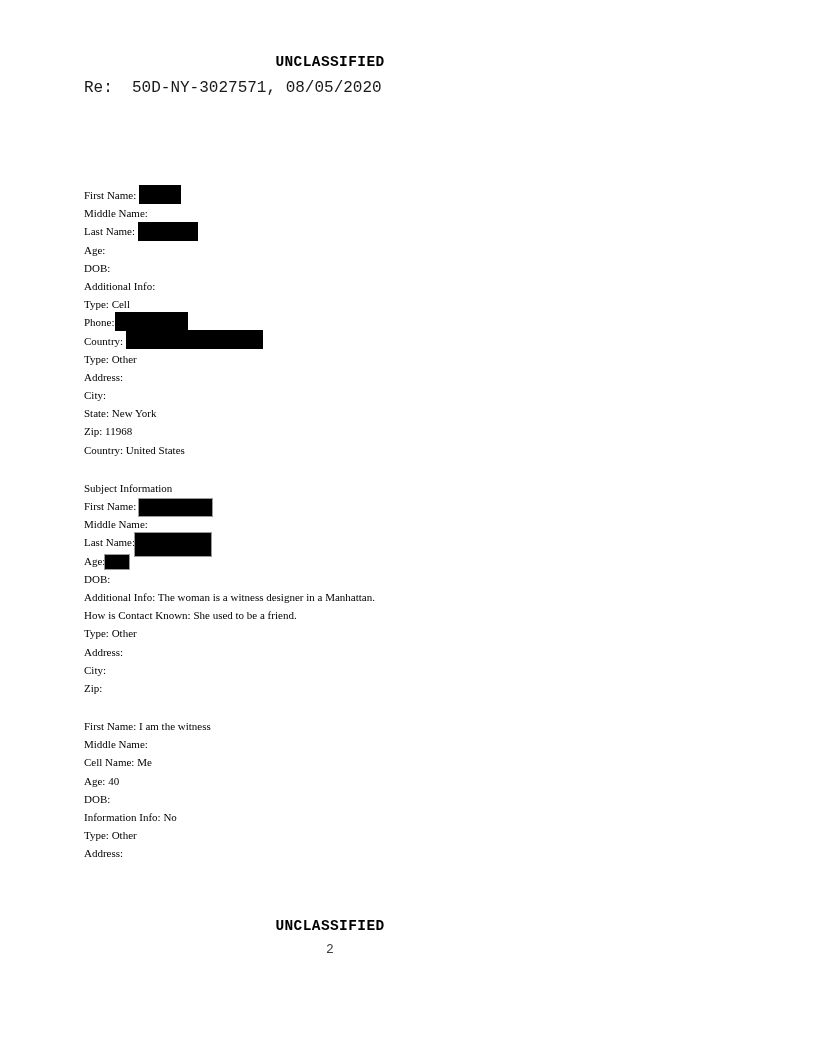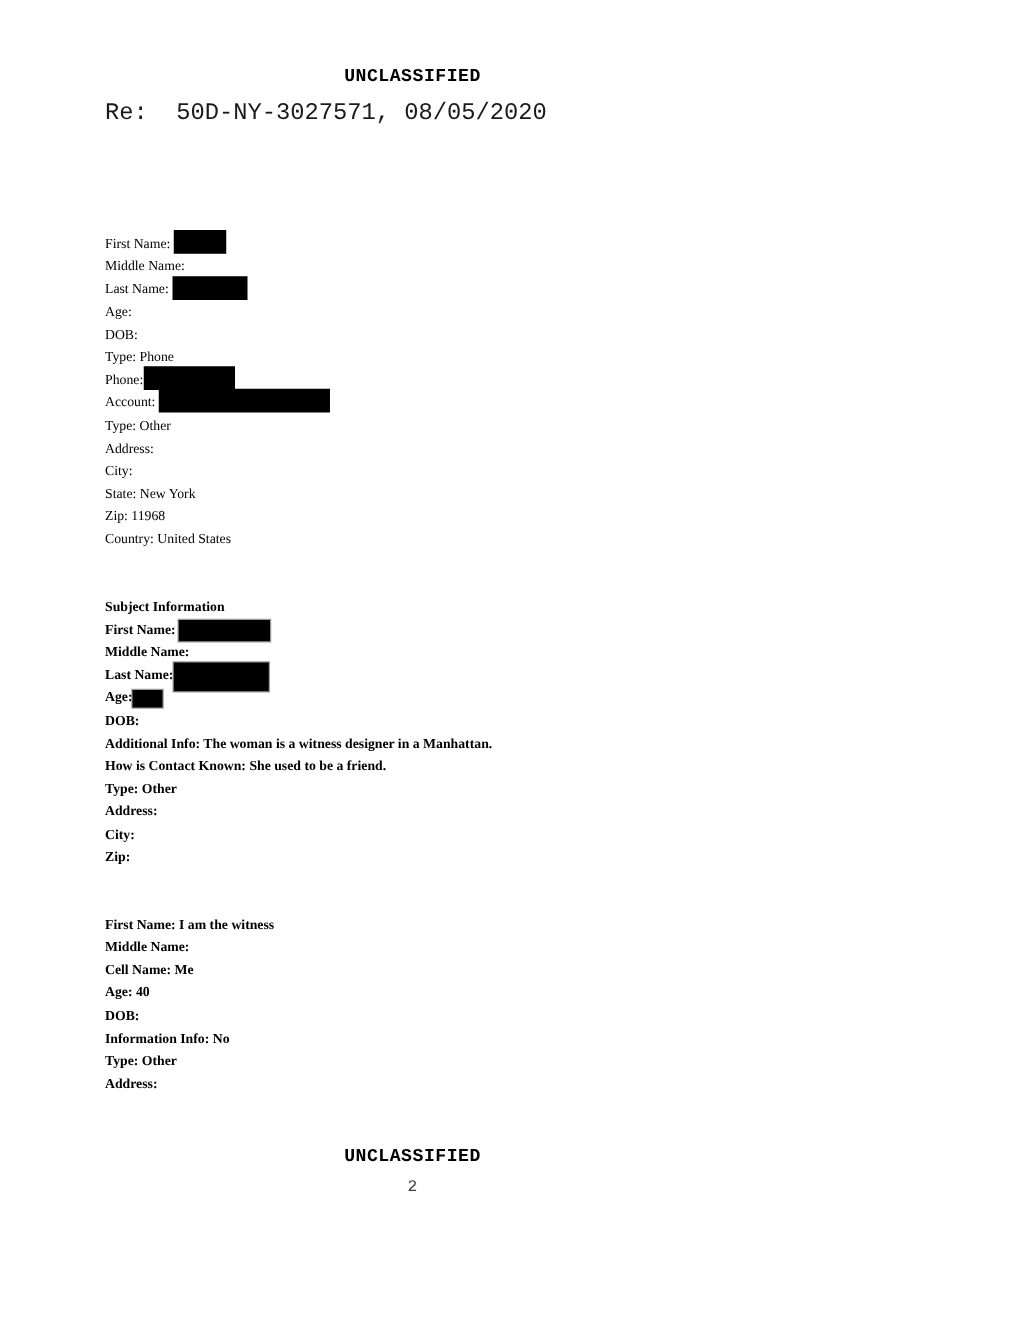--- a/index.html
+++ b/index.html
@@ -22,33 +22,33 @@
     font-family: "Liberation Mono", "DejaVu Sans Mono", monospace;
     font-weight: bold;
     font-size: 14.5px;
     letter-spacing: 0.4px;
   }
   .re-line {
     position: absolute;
     top: 79px;
     left: 84px;
     font-family: "Liberation Mono", "DejaVu Sans Mono", monospace;
-    font-size: 19px;
+    font-size: 16px;
     white-space: pre;
     color: #1a1a1a;
   }
 
   .body-block {
     position: absolute;
     top: 186px;
     left: 84px;
     right: 30px;
     font-size: 11px;
   }
-  .section + .section { margin-top: 36px; font-weight: bold; }
+  .section + .section { margin-top: 20px; }
   .line {
     height: 18.2px;
     line-height: 18.2px;
     white-space: pre;
   }
   .redact {
     display: inline-block;
     background: #000000;
     vertical-align: middle;
     margin-top: -12px;
@@ -88,23 +88,24 @@
 
   <div class="re-line">Re:  50D-NY-3027571, 08/05/2020</div>
 
   <div class="body-block">
       <div class="section">
         <div class="line"><span>First Name: </span><span class="redact" style="width: 42px; height: 19px; top: -2px;"></span></div>
         <div class="line"><span>Middle Name:</span></div>
         <div class="line"><span>Last Name: </span><span class="redact" style="width: 60px; height: 19px; top: -1px;"></span></div>
         <div class="line"><span>Age:</span></div>
         <div class="line"><span>DOB:</span></div>
-        <div class="line"><span>Type: Phone</span></div>
+        <div class="line"><span>Additional Info:</span></div>
+        <div class="line"><span>Type: Cell</span></div>
         <div class="line"><span>Phone:</span><span class="redact" style="width: 73px; height: 19px; top: -2px;"></span></div>
-        <div class="line"><span>Account: </span><span class="redact" style="width: 137px; height: 19px; top: -2px;"></span></div>
+        <div class="line"><span>Country: </span><span class="redact" style="width: 137px; height: 19px; top: -2px;"></span></div>
         <div class="line"><span>Type: Other</span></div>
         <div class="line"><span>Address:</span></div>
         <div class="line"><span>City:</span></div>
         <div class="line"><span>State: New York</span></div>
         <div class="line"><span>Zip: 11968</span></div>
         <div class="line"><span>Country: United States</span></div>
       </div>
       <div class="section">
         <div class="line">Subject Information</div>
         <div class="line"><span>First Name: </span><span class="redact outlined" style="width: 73px; height: 17px; top: 0px;"></span></div>

